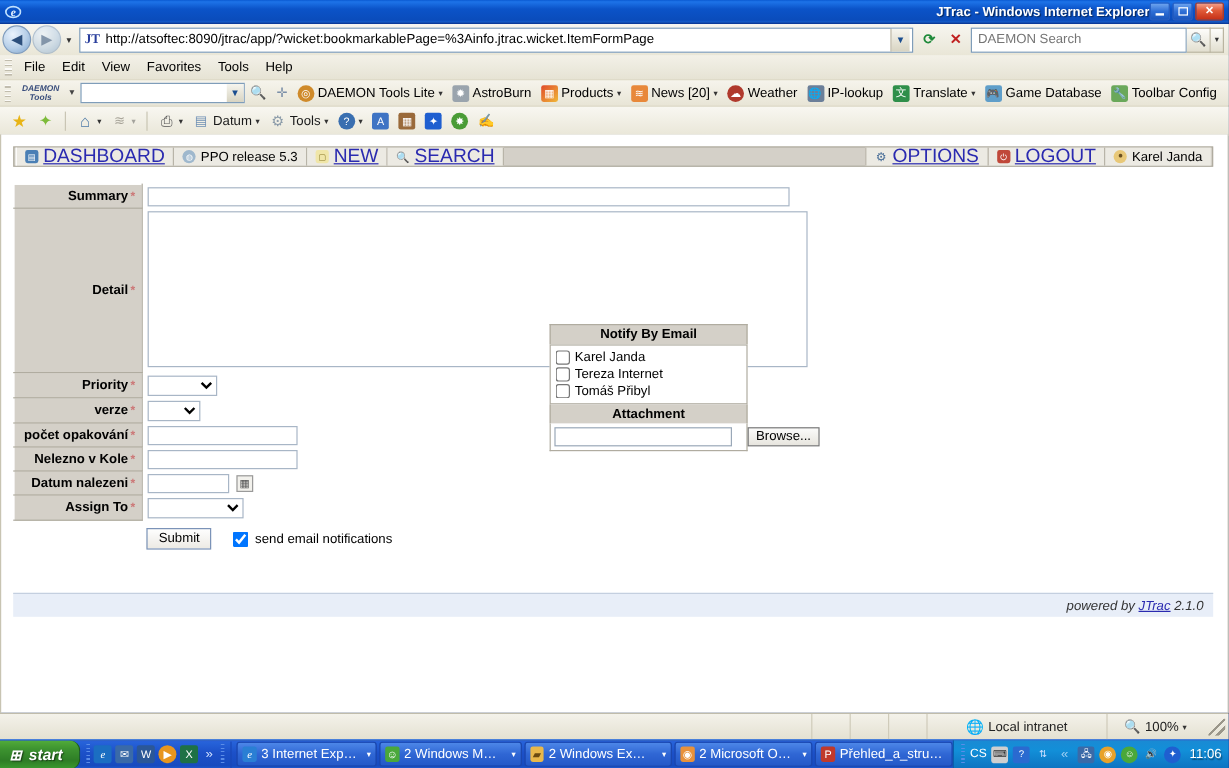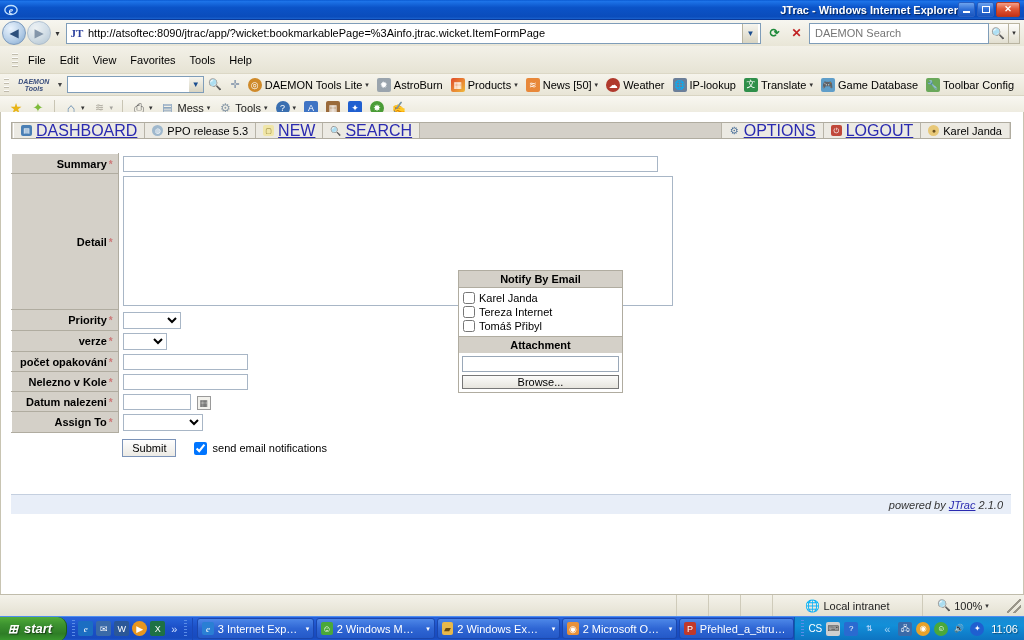--- a/index.html
+++ b/index.html
@@ -93,23 +93,23 @@
     background: linear-gradient(to bottom,#fdfdfb,#e2dfd0);
     display:flex; align-items:center; justify-content:center; font-size:11px; color:#2255a0;
   }
   .search-go-drop {
     width: 11px; height: 21px; border: 1px solid #b9b4a0; border-left: 0;
     background: linear-gradient(to bottom,#fdfdfb,#e2dfd0);
     display:flex; align-items:center; justify-content:center; font-size:7px; color:#333;
   }
 
   .menurow {
-    height: 28px; display: flex; align-items: center;
+    height: 21px; display: flex; align-items: center;
     background: linear-gradient(to bottom,#f3f1e8,#e6e3d4);
-    padding-left: 12px; border-bottom: 1px solid #dcd8c6;
+    padding-left: 4px; border-bottom: 1px solid #dcd8c6;
   }
   .grip { width: 6px; height: 14px; margin-right: 3px;
     background: repeating-linear-gradient(to bottom, #fff 0 1px, #b5b0a0 1px 2px, transparent 2px 4px);
     opacity: .8; }
   .menuitem { padding: 1px 7px; font-size: 11px; color: #000; }
 
   .toolbar2 {
     height: 22px; display: flex; align-items: center;
     background: linear-gradient(to bottom,#f6f4ec,#e8e5d6);
     border-bottom: 1px solid #d9d5c3; padding-left: 4px;
@@ -215,21 +215,21 @@
 
   
   .rpanel { position: absolute; left: 457px; top: 158px; width: 165px; }
   .rhead {
     background: #d4d0c8; border: 1px solid #b0aca0; border-bottom: 0;
     text-align: center; font-weight: bold; font-size: 11px; padding: 2px 0; color: #000;
   }
   .rbody { border: 1px solid #b0aca0; background: #fff; padding: 3px 4px; }
   .rrow { display: flex; align-items: center; gap: 4px; padding: 1px 0; font-size: 11px; }
   .rrow input { margin: 0; width: 12px; height: 12px; }
-  .attach-body { border: 1px solid #b0aca0; border-top: 0; background: #fff; padding: 3px 3px; display:flex; gap:3px;flex-direction:column; }
+  .attach-body { border: 1px solid #b0aca0; border-top: 0; background: #fff; padding: 3px 3px; display:flex; gap:13px; }
   .attach-body input.file-txt { flex: 1; border: 1px solid #9aa8b8; height: 16px; font-size: 11px; }
   .browse-btn {
     border: 1px solid #777; background: linear-gradient(to bottom,#fbfbfa,#e7e5de);
     font-size: 11px; padding: 0 6px; font-family: "Liberation Sans", sans-serif;
   }
 
   .footer {
     position: absolute; left: 10px; right: 12px; bottom: 80px;
     height: 20px; background: #e8eef8; border-top: 1px solid #c4cfdf;
     display: flex; align-items: center; justify-content: flex-end;
@@ -372,21 +372,21 @@
         <span class="ico" style="background:#9aa4ad;">✹</span>
         <span>AstroBurn</span>
       </span>
       <span class="tb-link">
         <span class="ico" style="background:linear-gradient(135deg,#e04a2a,#f0b93a);">▦</span>
         <span>Products</span>
         <span class="caret">▾</span>
       </span>
       <span class="tb-link">
         <span class="ico" style="background:#e8883a;">≋</span>
-        <span>News [50]</span>
+        <span>News [20]</span>
         <span class="caret">▾</span>
       </span>
       <span class="tb-link">
         <span class="ico" style="background:#b0392c;border-radius:50%;">☁</span>
         <span>Weather</span>
       </span>
       <span class="tb-link">
         <span class="ico" style="background:#6b7f99;">🌐</span>
         <span>IP-lookup</span>
       </span>
@@ -423,21 +423,21 @@
         <span class="ico" style="color:#a9a59a;font-size:11px;background:transparent;">≋</span>
         <span class="caret" style="opacity:.4;">▾</span>
       </span>
       <span class="t3sep"></span>
       <span class="t3item">
         <span class="ico" style="color:#555;font-size:12px;background:transparent;">⎙</span>
         <span class="caret">▾</span>
       </span>
       <span class="t3item">
         <span class="ico" style="color:#6f90b5;font-size:11px;background:transparent;">▤</span>
-        <span>Mess</span>
+        <span>Datum</span>
         <span class="caret">▾</span>
       </span>
       <span class="t3item">
         <span class="ico" style="color:#8a9aa8;font-size:12px;background:transparent;">⚙</span>
         <span>Tools</span>
         <span class="caret">▾</span>
       </span>
       <span class="t3item">
         <span class="ico" style="background:#3a6fb0;border-radius:50%;">?</span>
         <span class="caret">▾</span>

